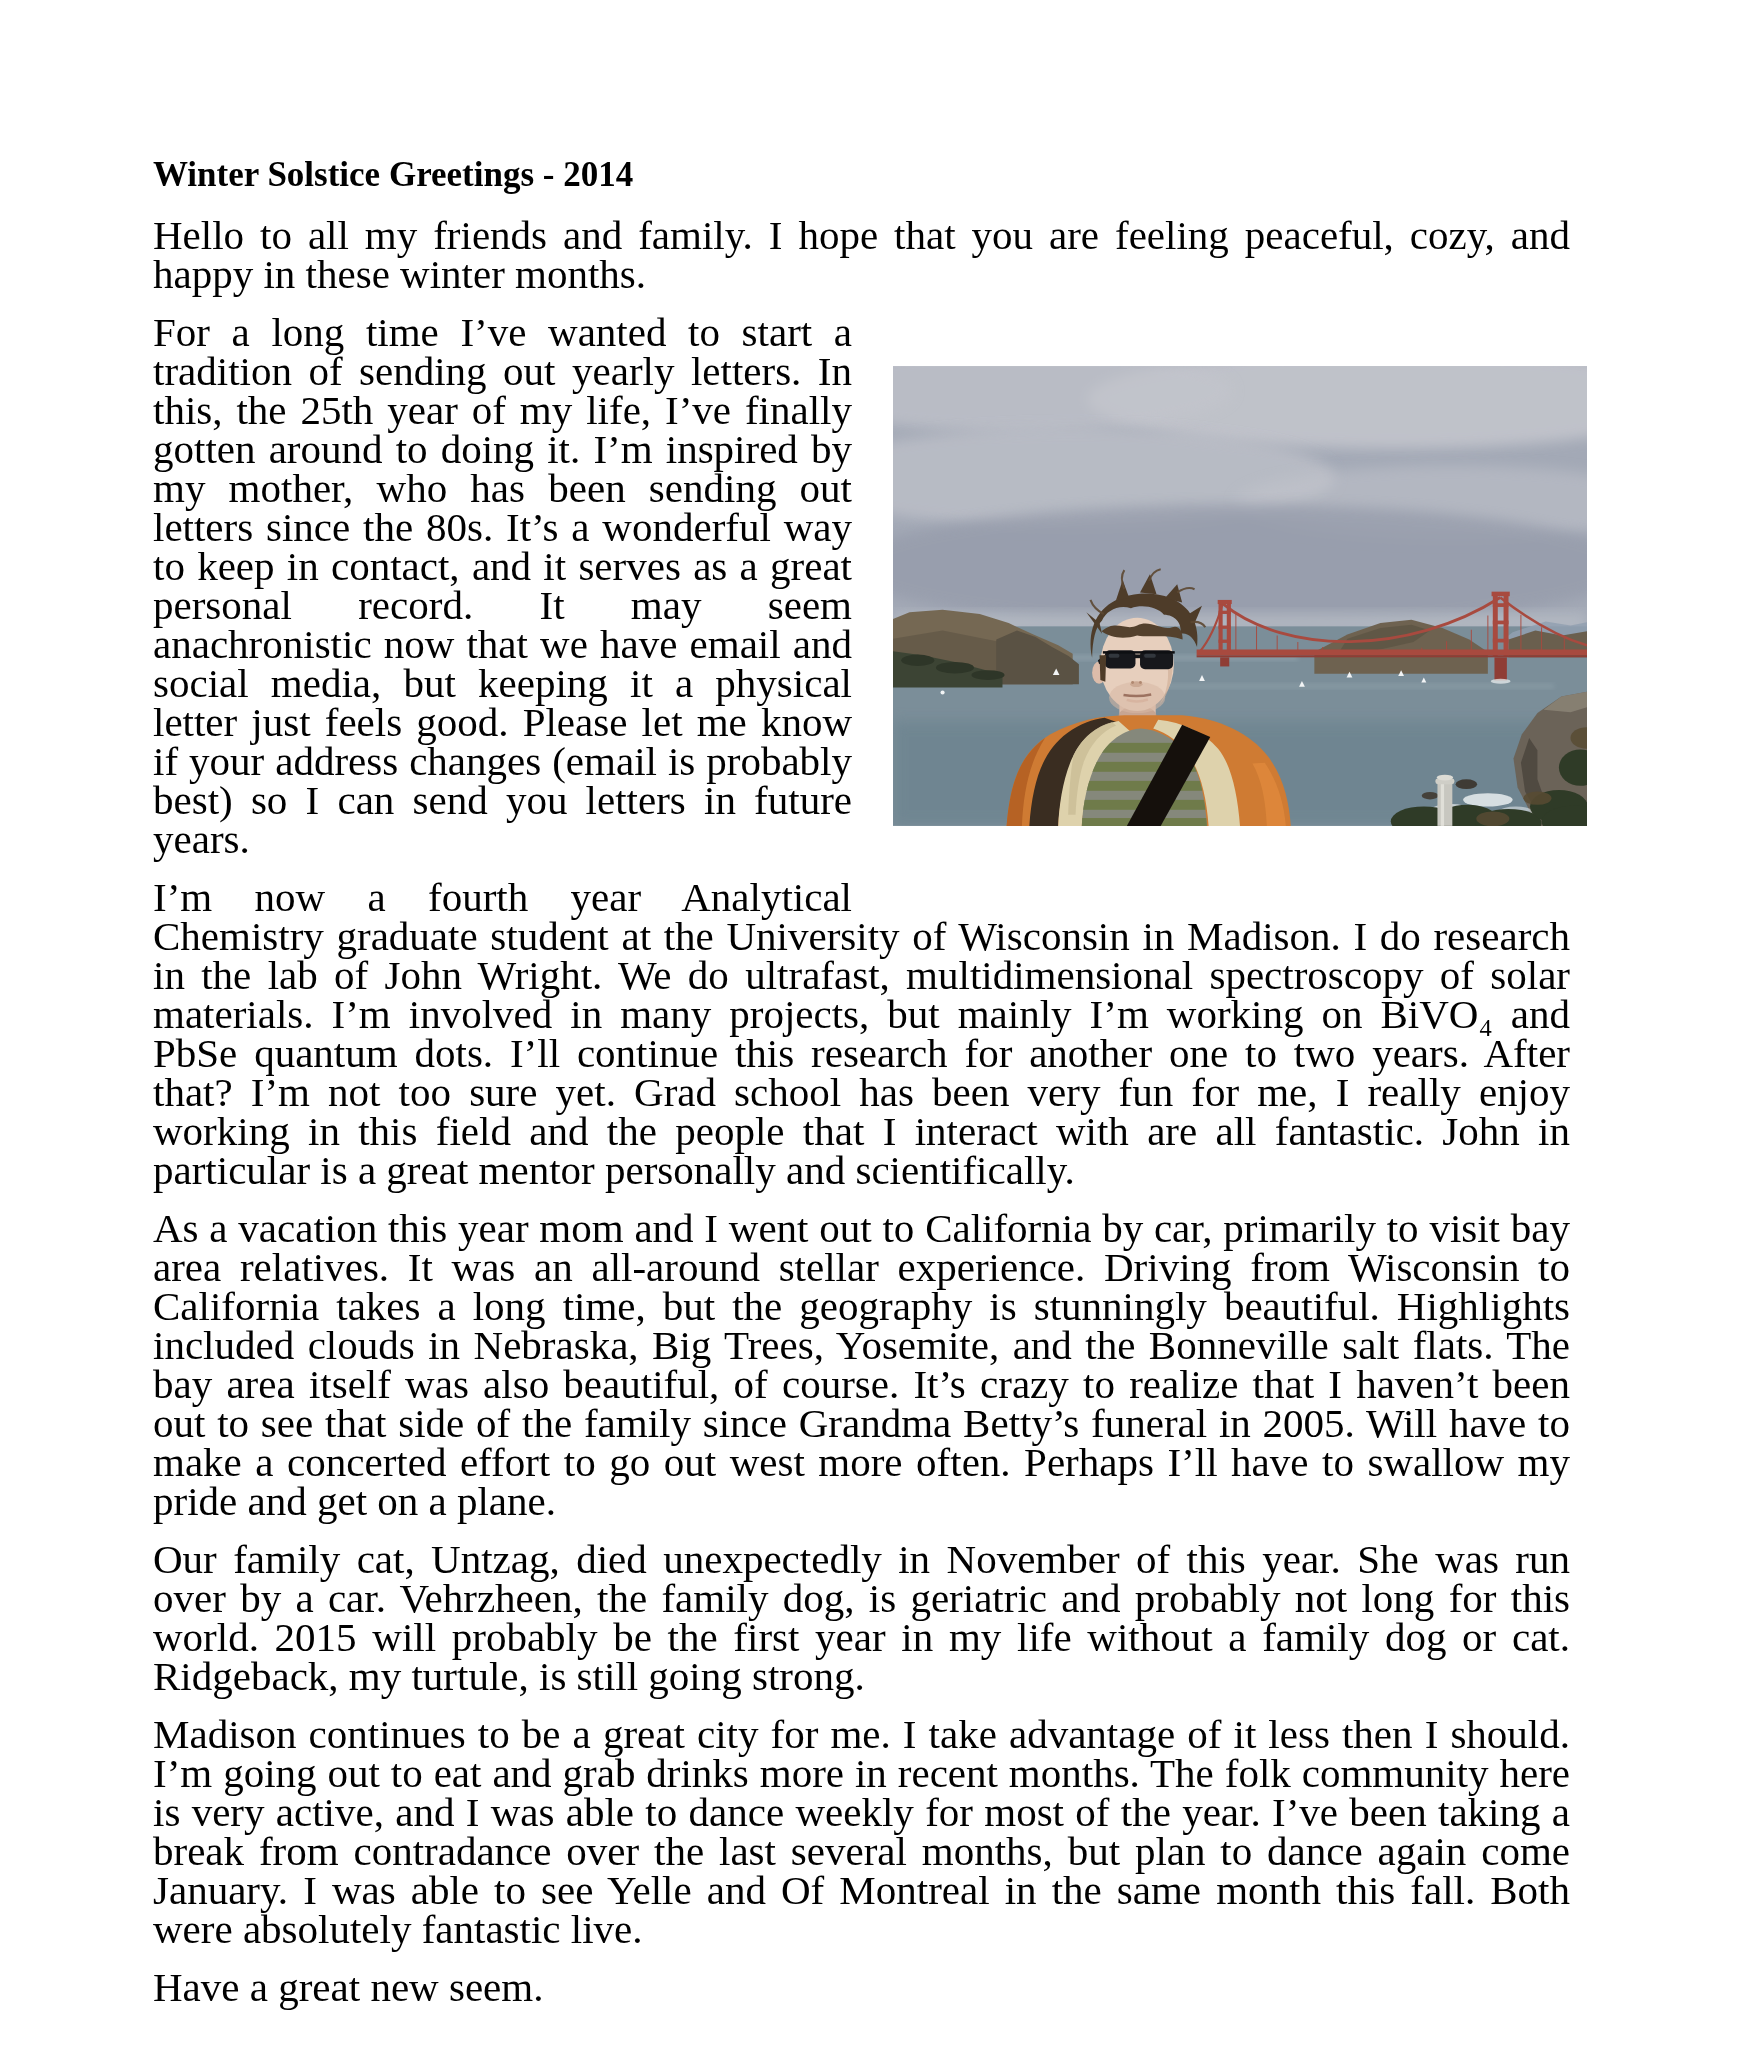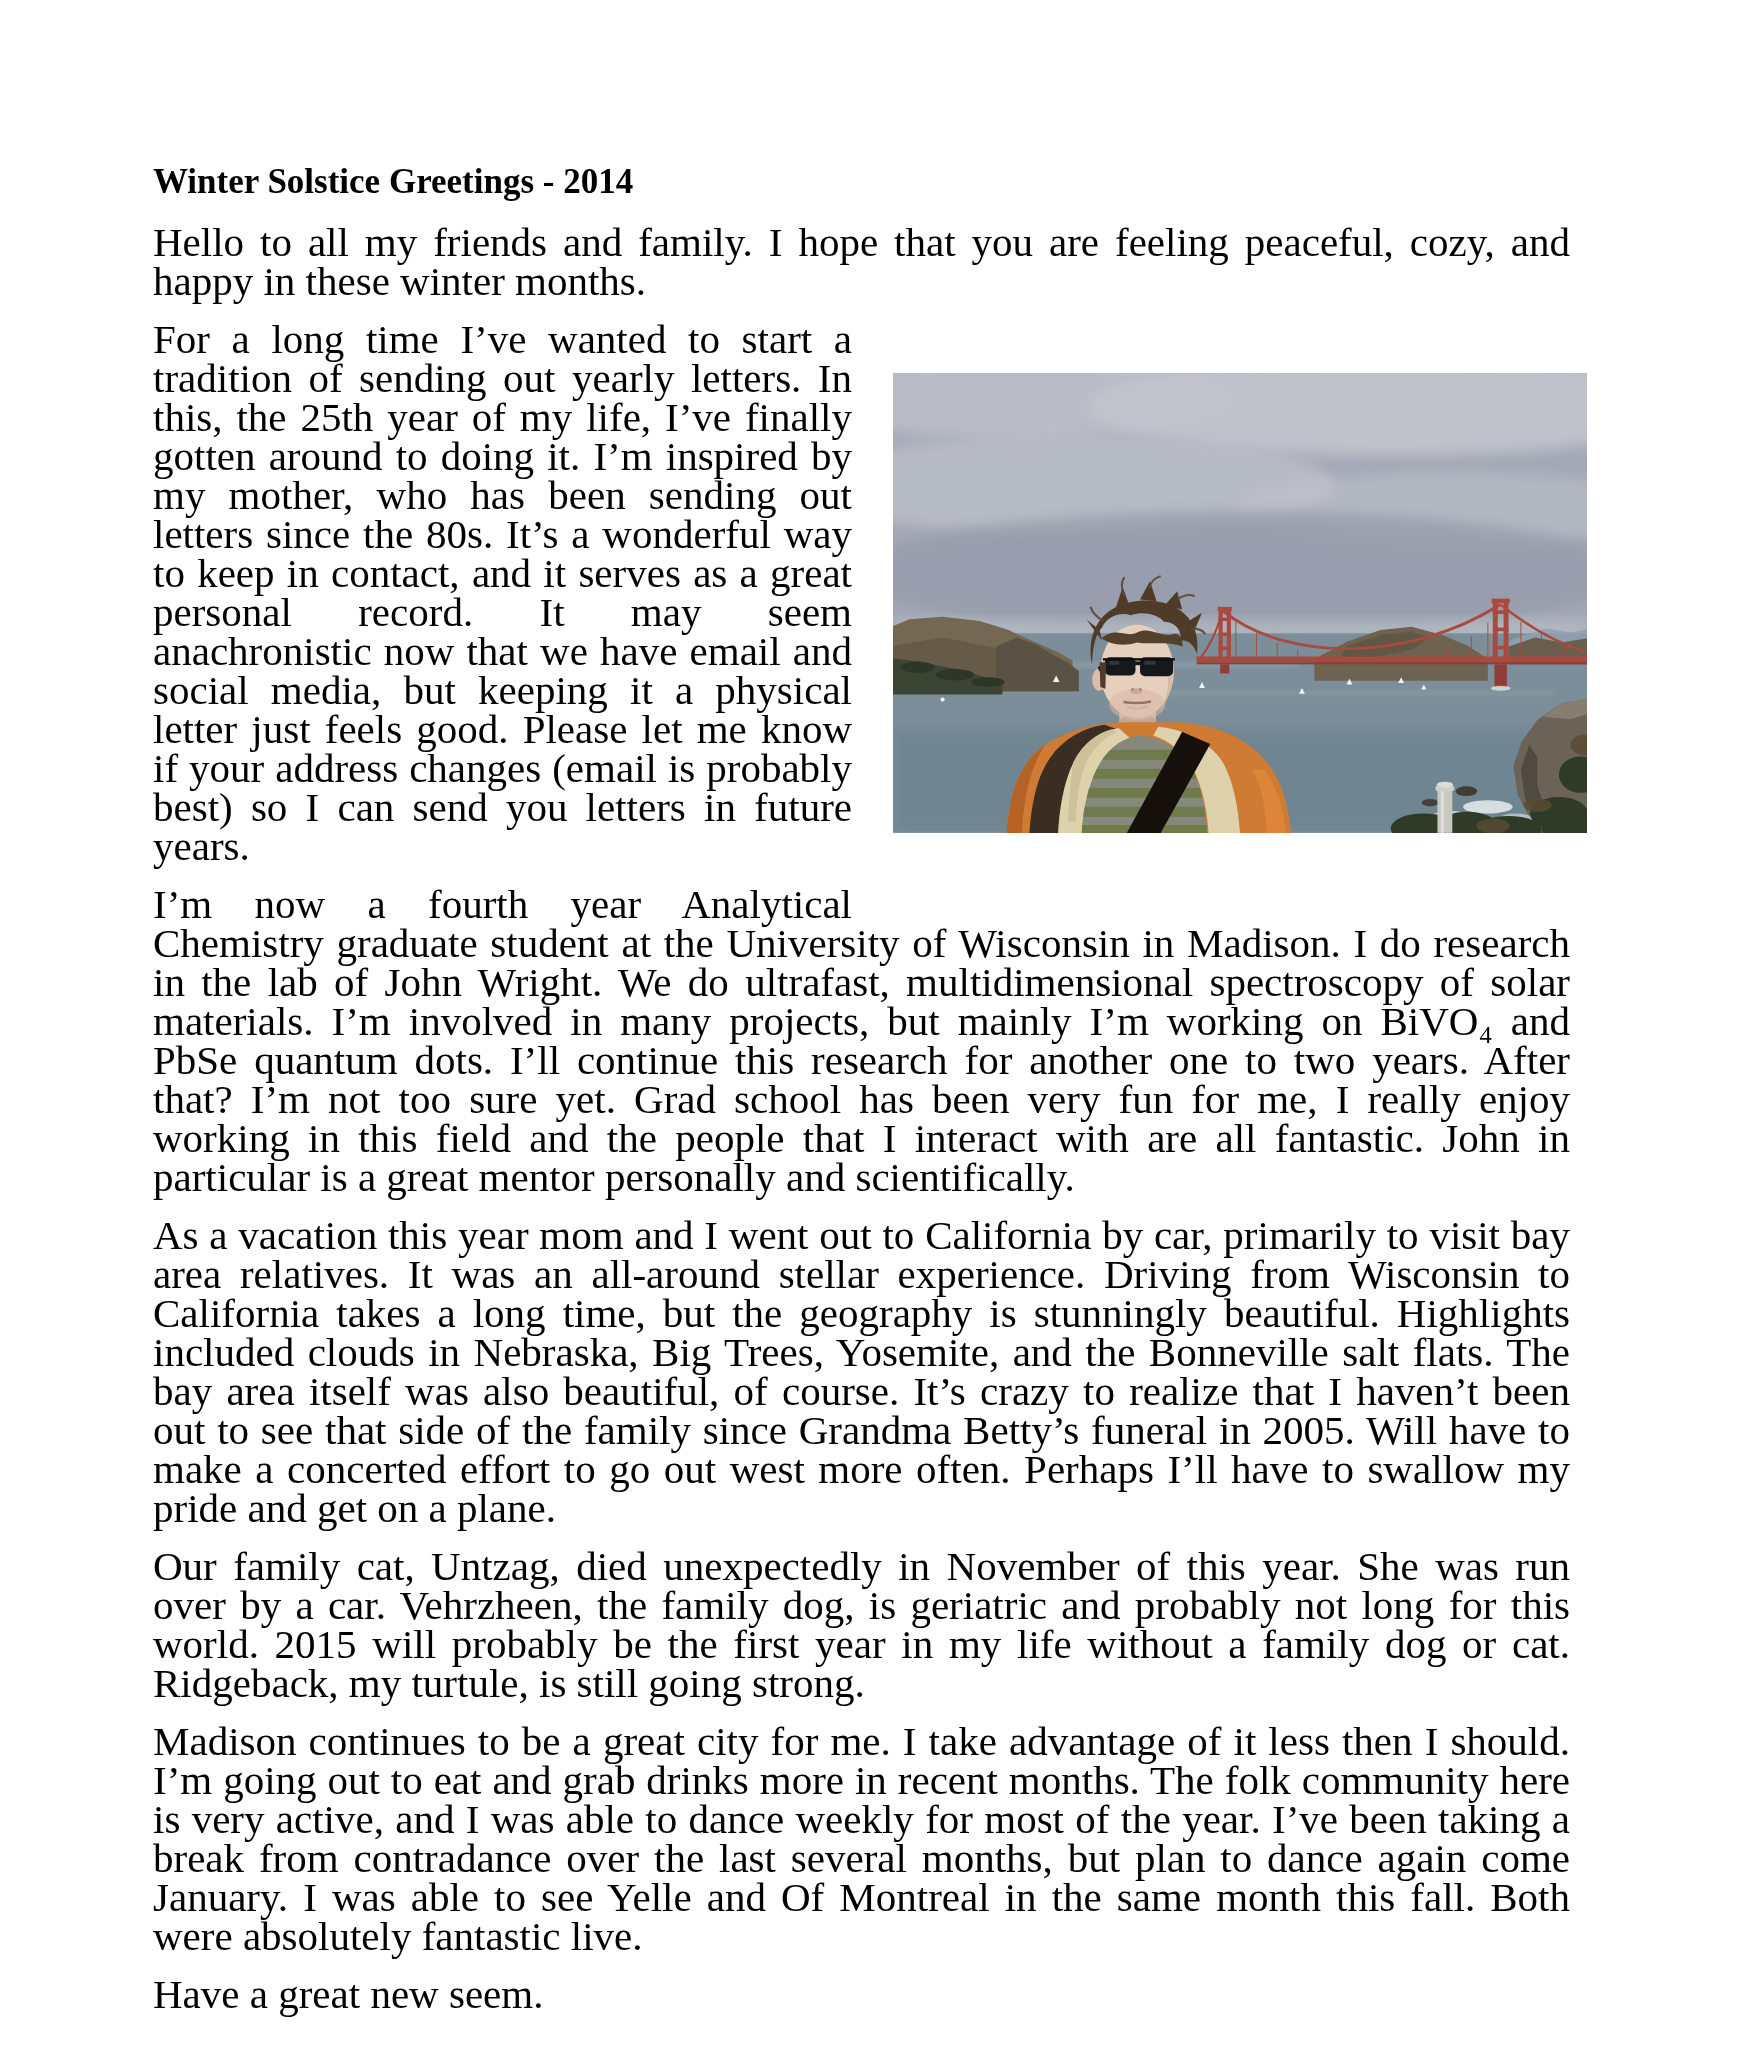--- a/index.html
+++ b/index.html
@@ -10,21 +10,21 @@
   body {
     width: 1756px;
     height: 2273px;
     position: relative;
     font-family: "Liberation Serif", serif;
     color: #000000;
   }
   .content {
     position: absolute;
     left: 153px;
-    top: 163px;
+    top: 156px;
     width: 1417px;
   }
   h1.title {
     font-size: 35px;
     font-weight: bold;
     margin: 0 0 21.5px 0;
     line-height: 1.1;
   }
   .content p {
     font-size: 41px;

